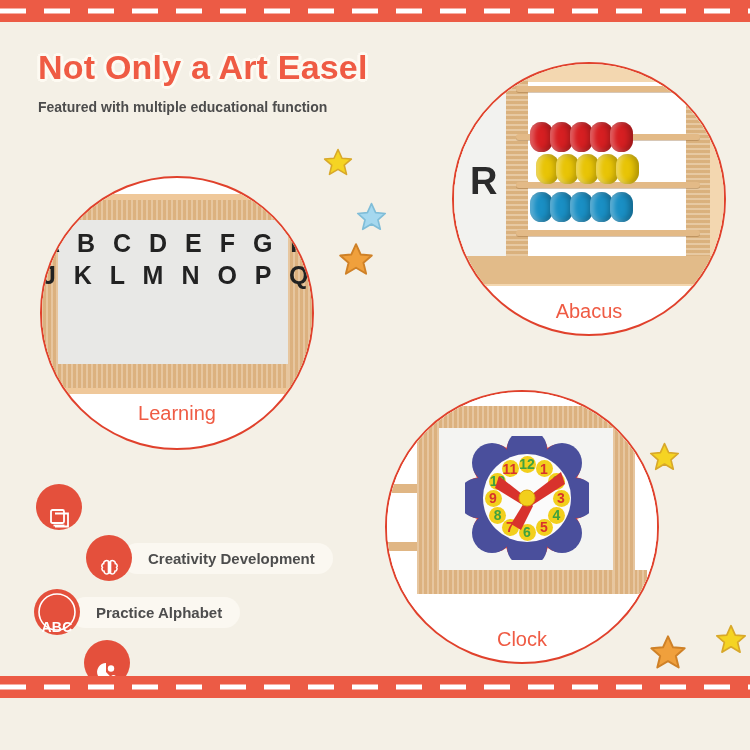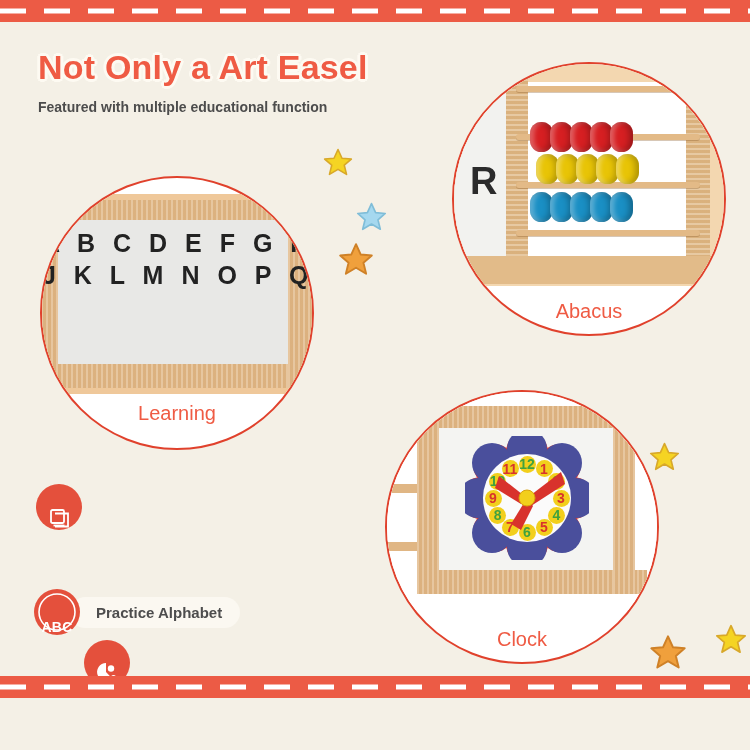--- a/index.html
+++ b/index.html
@@ -234,20 +234,30 @@
   <div class="feat" style="left:36px;top:484px;">
     <div class="ico">
       <svg width="24" height="24" viewBox="0 0 24 24" fill="none" stroke="#fff" stroke-width="1.8">
         <rect x="4" y="4" width="13" height="13" rx="1.5"></rect>
         <path d="M8 7.5h13v13H8"></path>
         <path d="M6.5 19.5h11"></path>
       </svg>
     </div>
   </div>
 
+  <div class="feat" style="left:86px;top:535px;">
+    <div class="ico">
+      <svg width="25" height="25" viewBox="0 0 24 24" fill="none" stroke="#fff" stroke-width="1.5">
+        <path d="M11 5c-2-1.6-5 .2-4.6 2.3C4.6 7.8 4 9.6 5.2 10.8 4.2 12.2 5 14.4 6.8 14.6 6.6 16.6 9 18 11 16.7V5z"></path>
+        <path d="M13 5c2-1.6 5 .2 4.6 2.3 1.8.5 2.4 2.3 1.2 3.5 1 1.4.2 3.6-1.6 3.8.2 2-2.2 3.4-4.2 2.1V5z"></path>
+        <path d="M12 5v12"></path>
+      </svg>
+    </div>
+    <div class="lbl">Creativity Development</div>
+  </div>
 
   <div class="feat" style="left:34px;top:589px;">
     <div class="ico" style="position:relative;">
       <svg width="42" height="42" viewBox="0 0 42 42" fill="none" stroke="#fff" stroke-width="1.6" style="position:absolute;left:2px;top:2px;">
         <circle cx="21" cy="21" r="18"></circle>
       </svg>
       <span class="abc-txt">ABC</span>
     </div>
     <div class="lbl">Practice Alphabet</div>
   </div>

